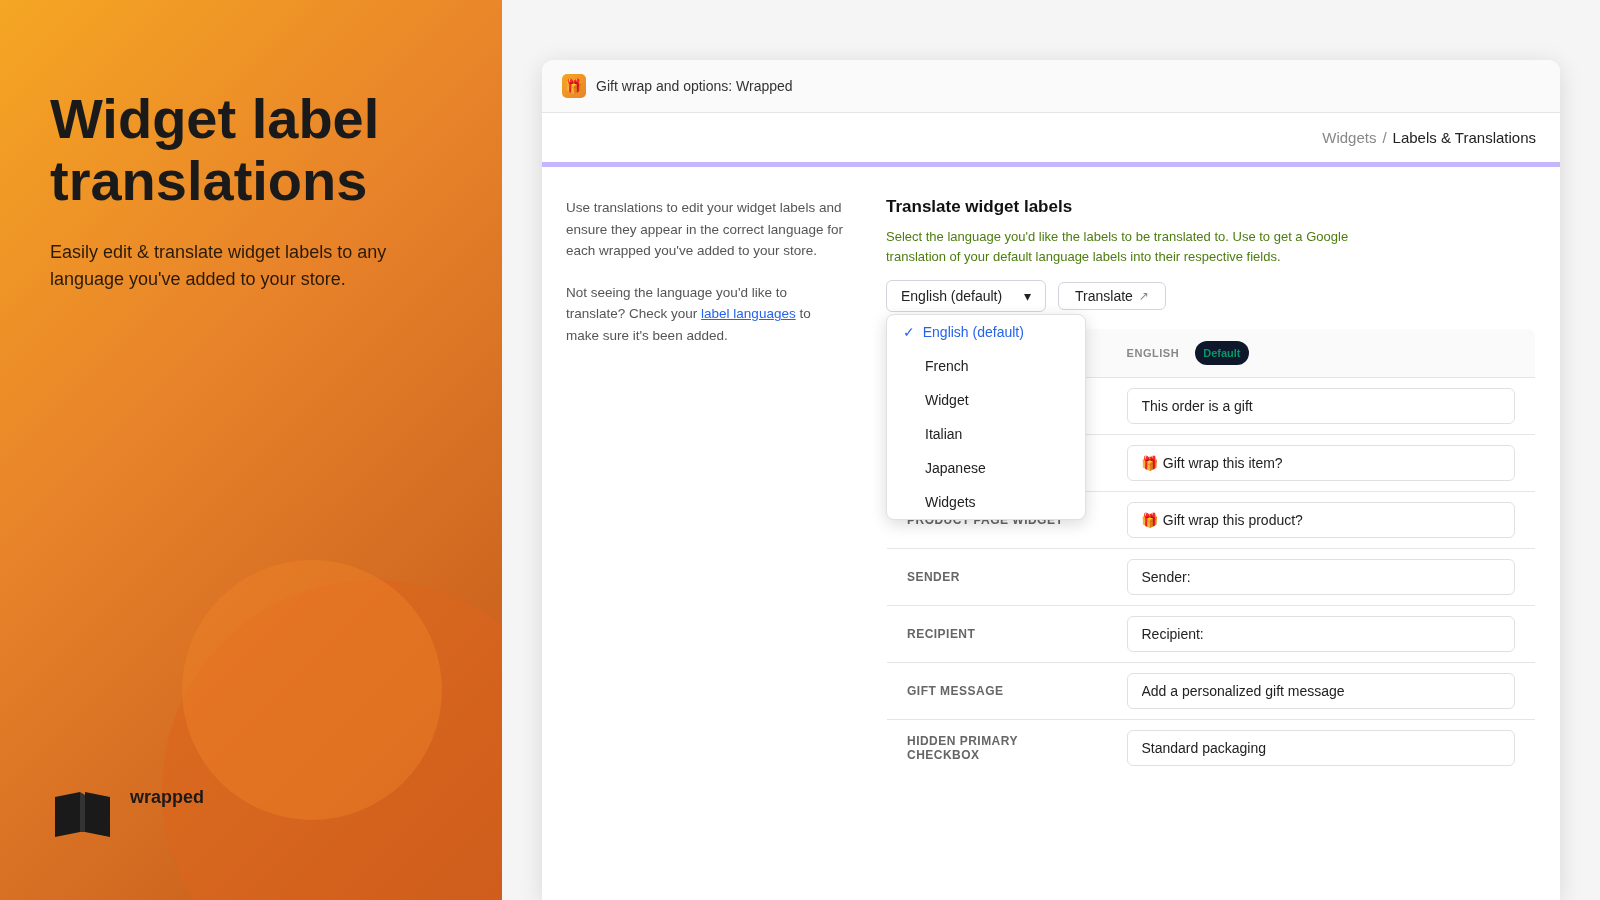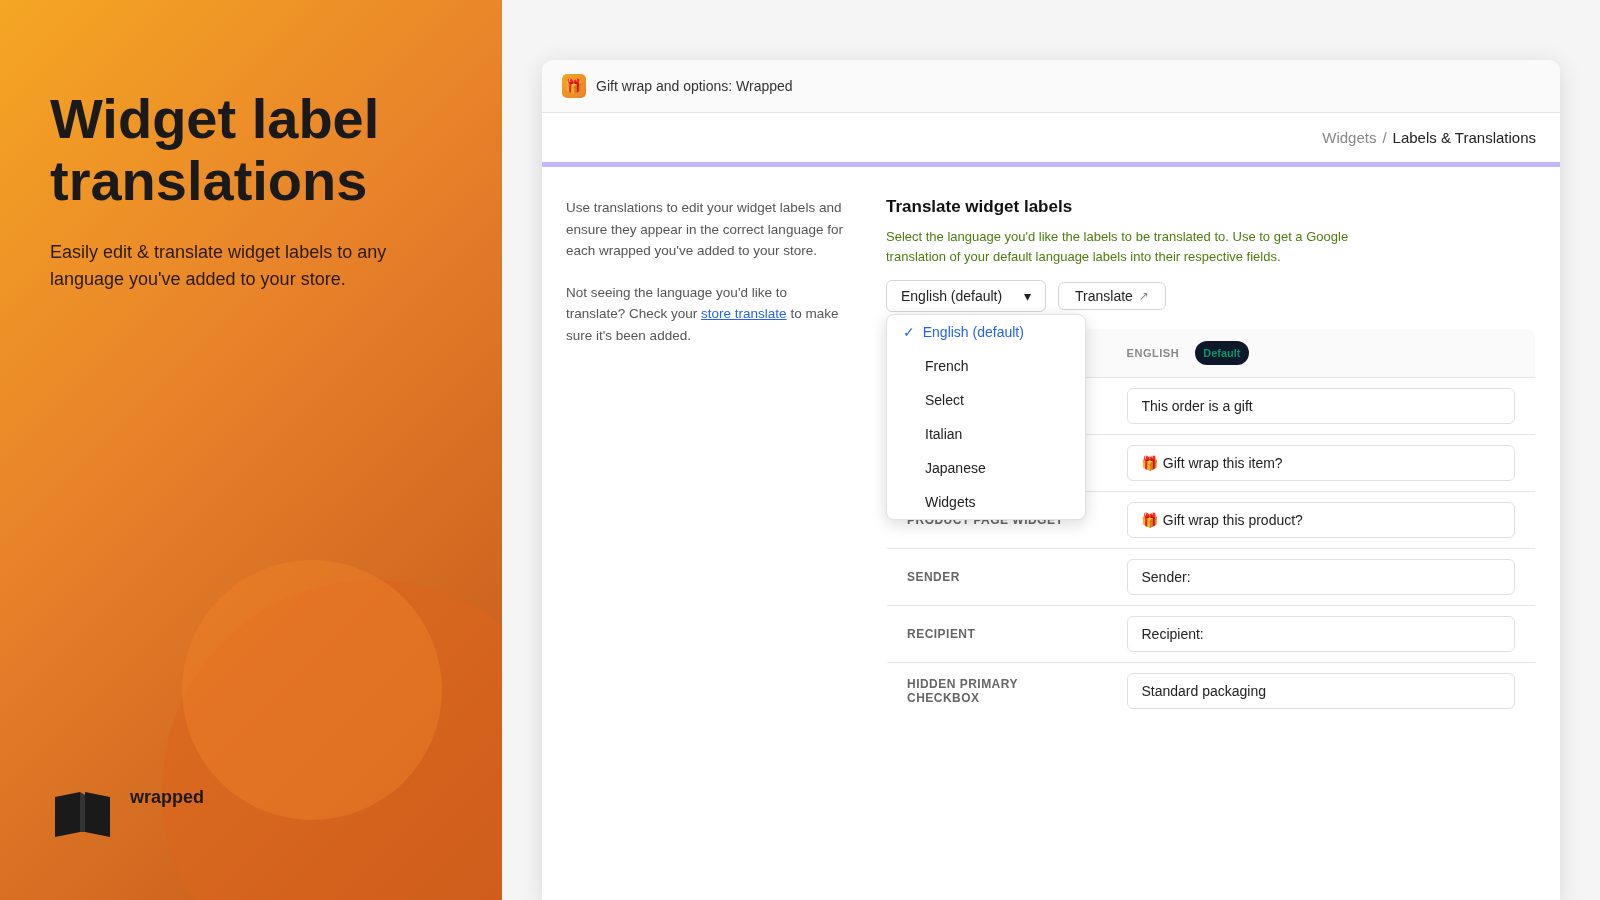--- a/index.html
+++ b/index.html
@@ -411,21 +411,21 @@
       <span class="breadcrumb-item">Widgets</span>
       <span class="breadcrumb-separator">/</span>
       <span class="breadcrumb-current">Labels &amp; Translations</span>
     </div>
 
     <div class="content-area">
 
       <div class="description-col">
         <p>Use translations to edit your widget labels and ensure they appear in the correct language for each wrapped you've added to your store.</p>
         <p>
-          <span>Not seeing the language you'd like to translate? Check your </span><a href="#">store translate</a><span> to make sure it's been added.</span>
+          <span>Not seeing the language you'd like to translate? Check your </span><a href="#">label languages</a><span> to make sure it's been added.</span>
         </p>
       </div>
 
       <div class="translation-col">
 
         <div class="translate-header">
           <div>
             <div class="translate-title">Translate widget labels</div>
             <div class="translate-desc">Select the language you'd like the labels to be translated to. Use to get a Google translation of your default language labels into their respective fields.</div>
           </div>
@@ -444,21 +444,21 @@
                 <div class="lang-dropdown-item selected">
                   <span class="check-mark">✓</span>
                   <span>English (default)</span>
                 </div>
                 <div class="lang-dropdown-item">
                   <span style="width:14px;display:inline-block"></span>
                   <span>French</span>
                 </div>
                 <div class="lang-dropdown-item">
                   <span style="width:14px;display:inline-block"></span>
-                  <span>Select</span>
+                  <span>Widget</span>
                 </div>
                 <div class="lang-dropdown-item">
                   <span style="width:14px;display:inline-block"></span>
                   <span>Italian</span>
                 </div>
                 <div class="lang-dropdown-item">
                   <span style="width:14px;display:inline-block"></span>
                   <span>Japanese</span>
                 </div>
                 <div class="lang-dropdown-item">
@@ -505,20 +505,24 @@
               </tr>
               <tr>
                 <td>SENDER</td>
                 <td><input type="text" class="translation-input" value="Sender:" style=""></td>
               </tr>
               <tr>
                 <td>RECIPIENT</td>
                 <td><input type="text" class="translation-input" value="Recipient:" style=""></td>
               </tr>
               <tr>
+                <td>GIFT MESSAGE</td>
+                <td><input type="text" class="translation-input" value="Add a personalized gift message" style=""></td>
+              </tr>
+              <tr>
                 <td>HIDDEN PRIMARY CHECKBOX</td>
                 <td><input type="text" class="translation-input" value="Standard packaging" style=""></td>
               </tr>
             </tbody>
         </table>
 
       </div>
     </div>
   </div>
 </div>

